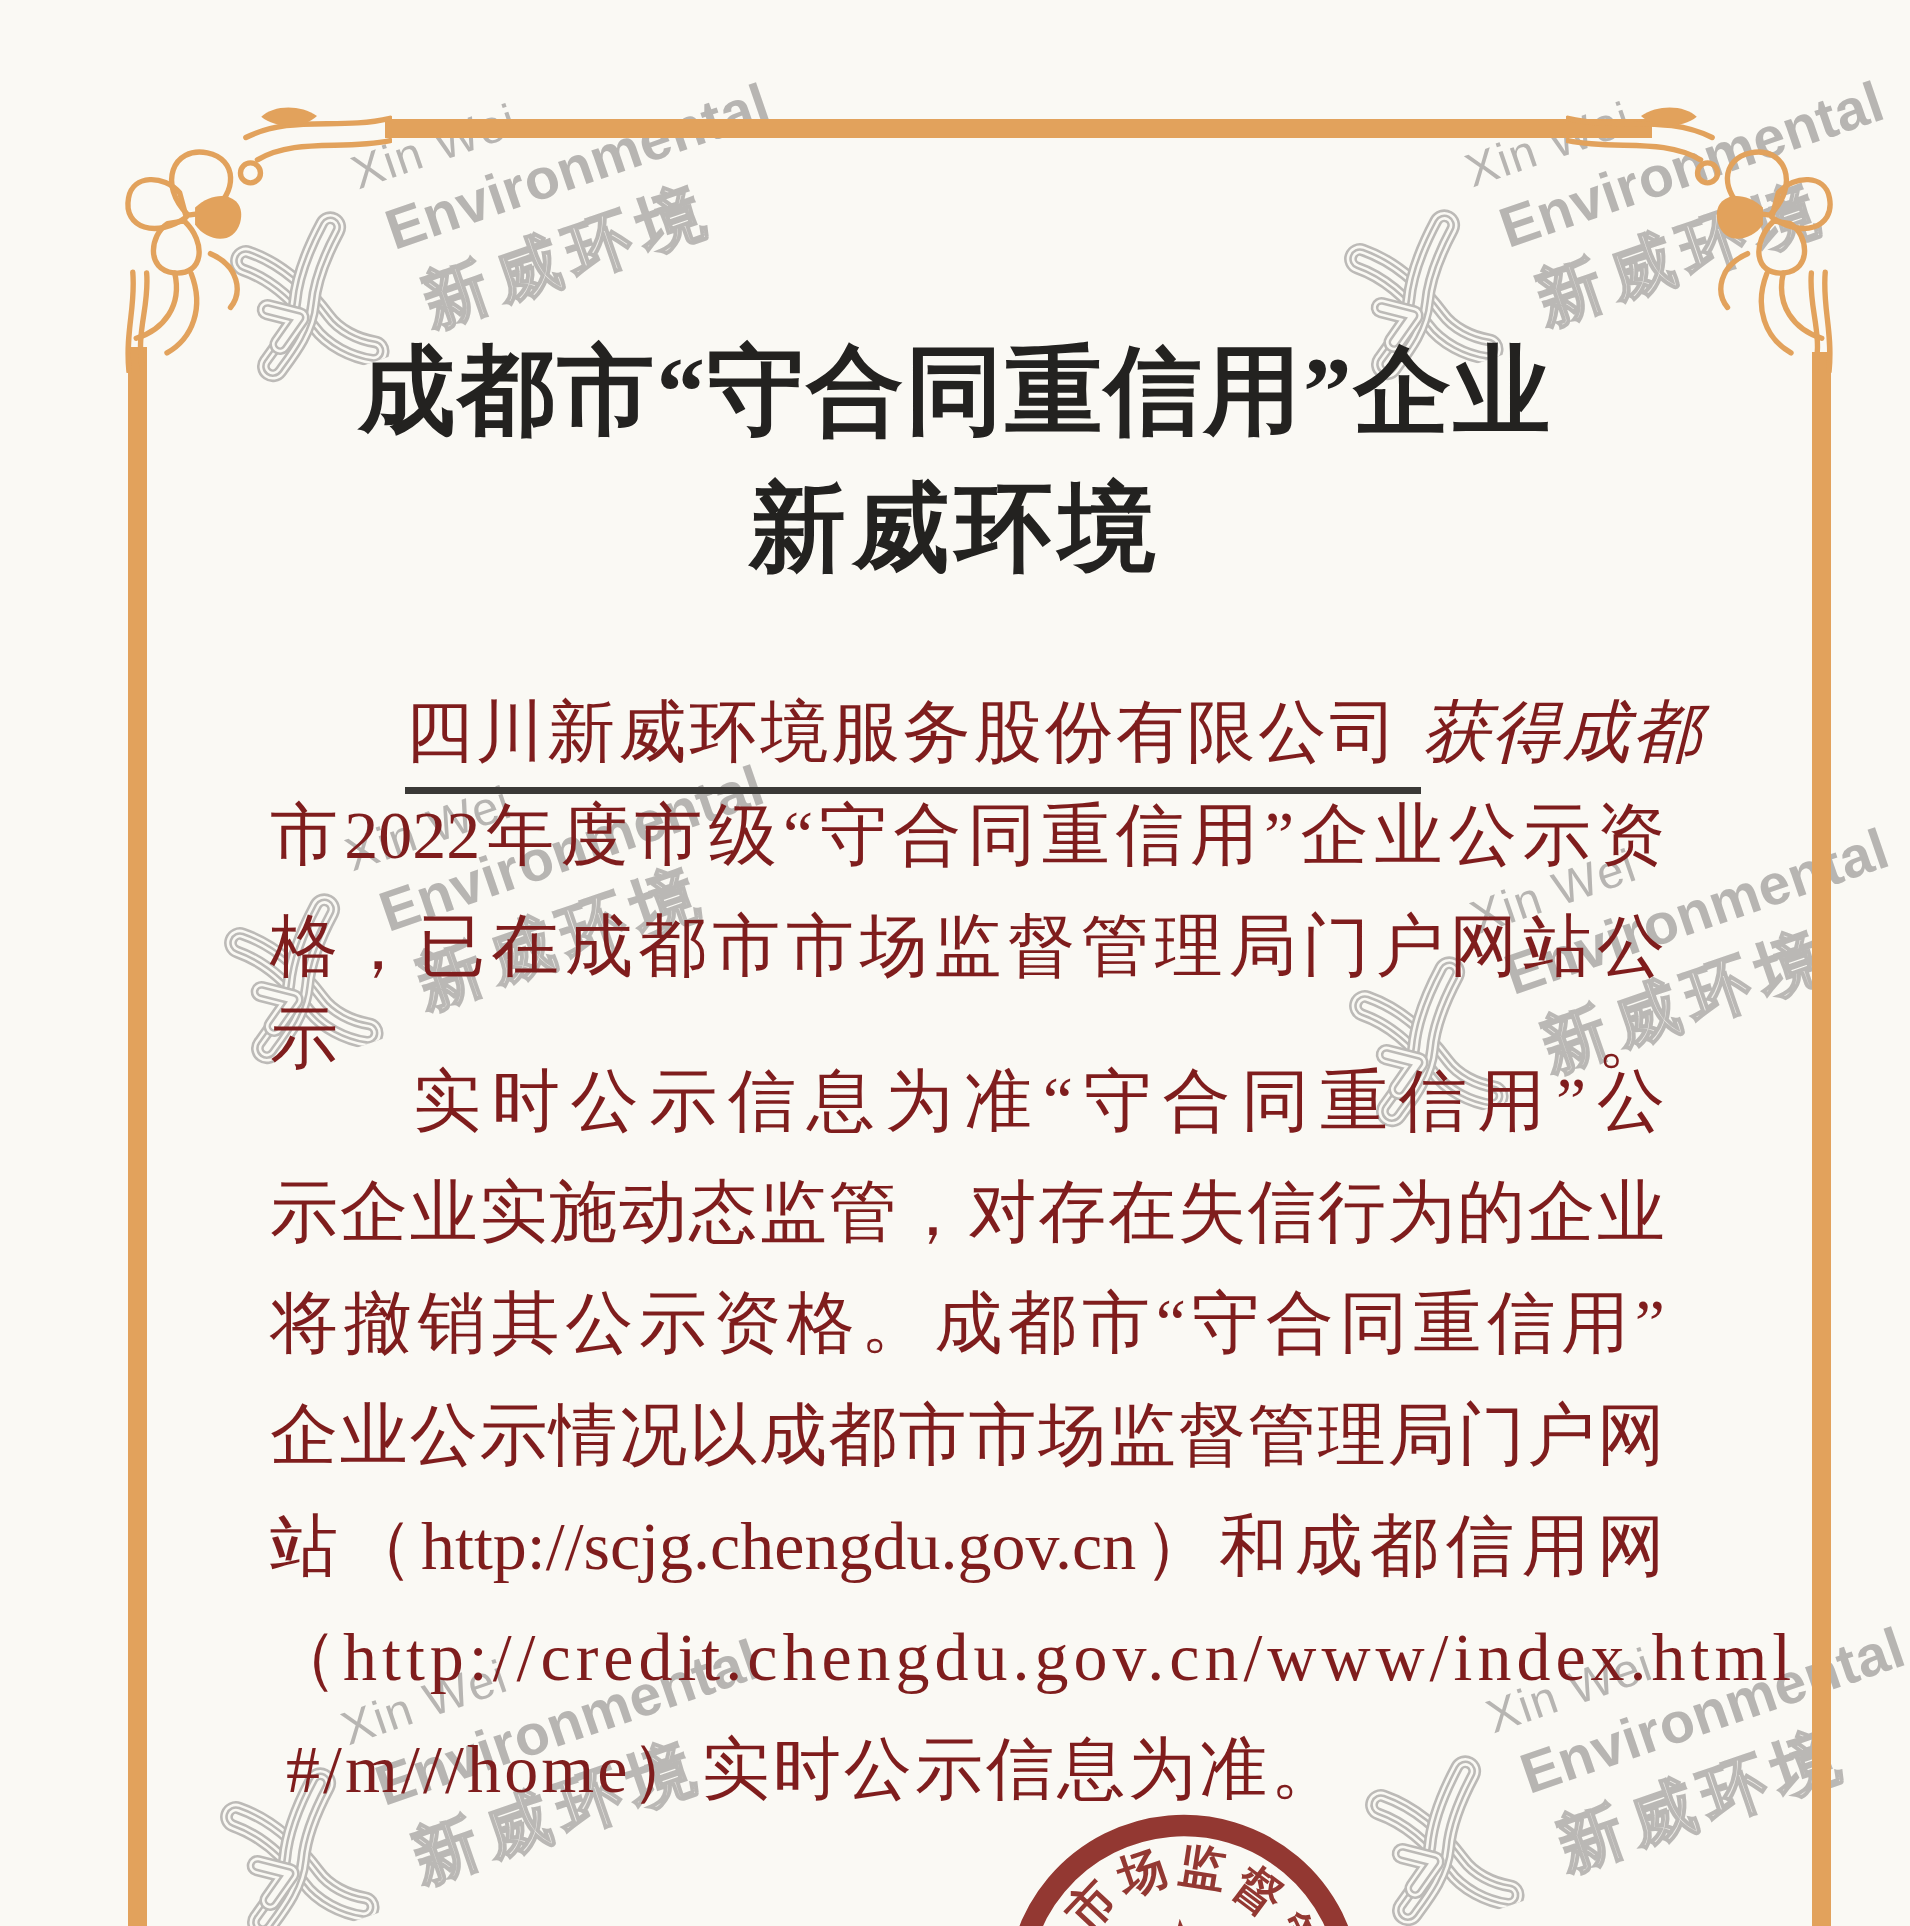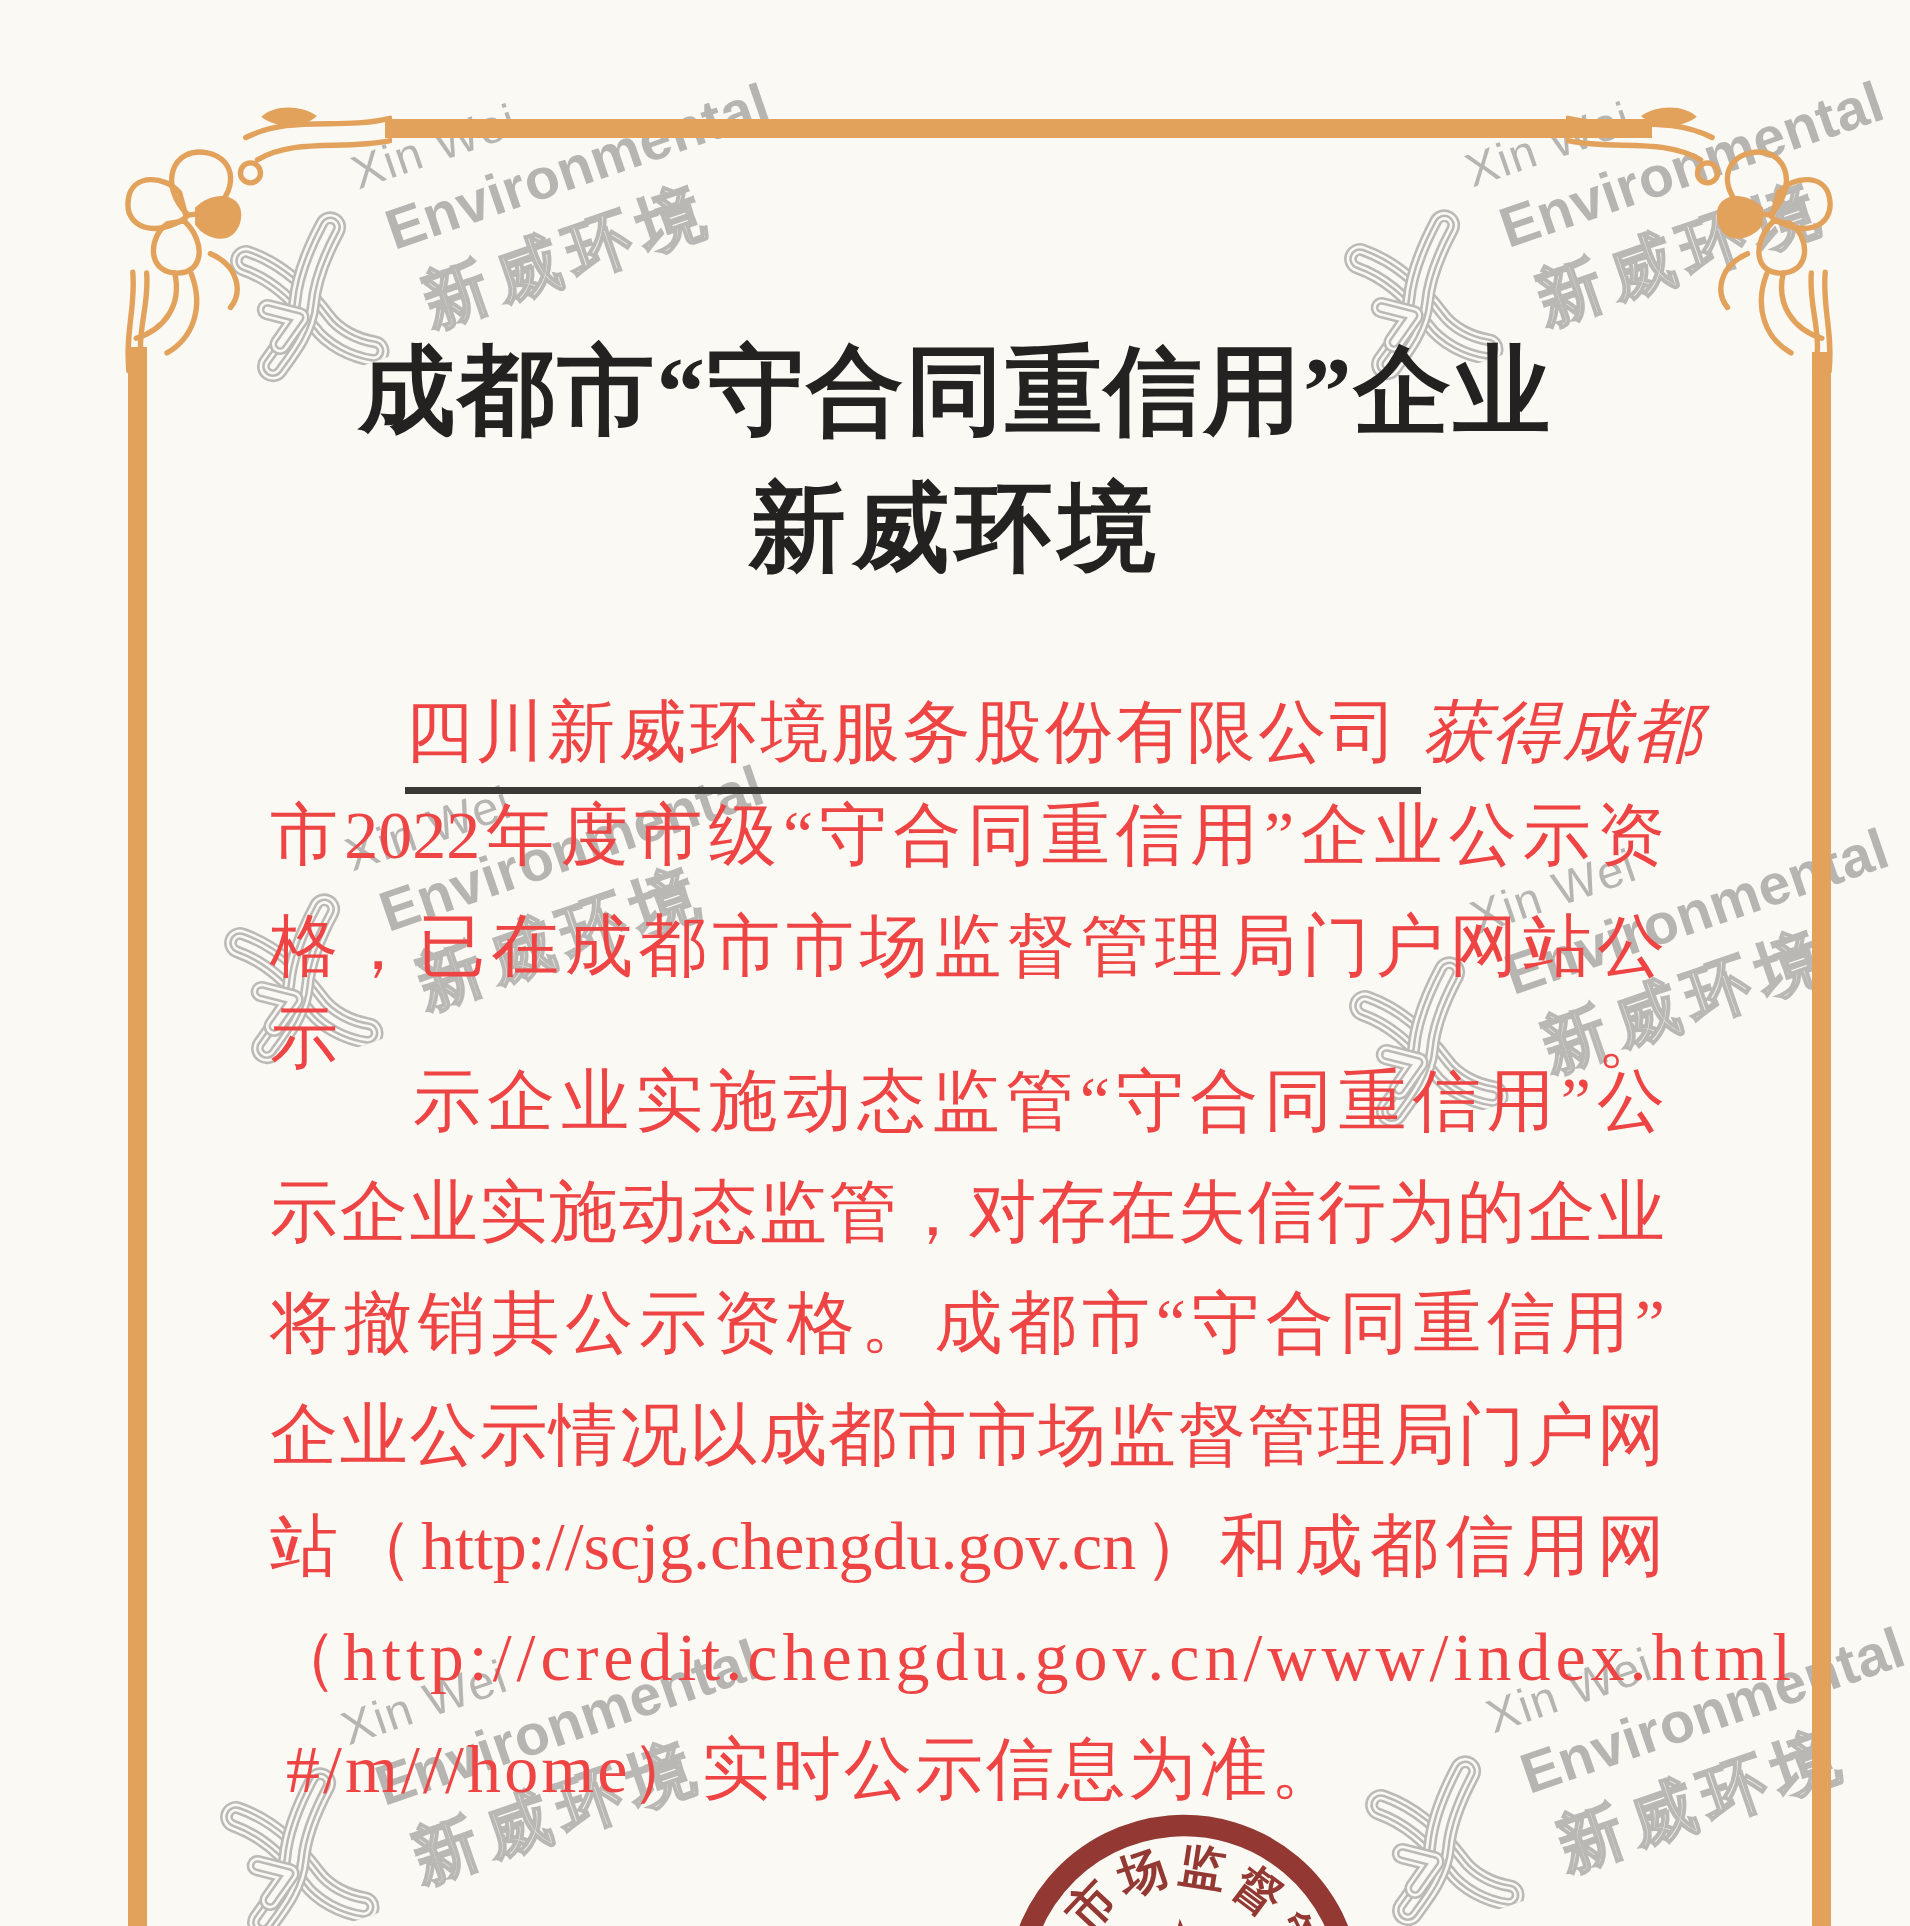--- a/index.html
+++ b/index.html
@@ -26,21 +26,21 @@
   .wm-l1{font-family:"Liberation Sans","DejaVu Sans",sans-serif;font-size:47px;letter-spacing:1.5px;}
   .wm-l2{font-family:"Liberation Sans","DejaVu Sans",sans-serif;font-weight:700;font-size:57px;margin-top:4.6px;margin-left:14px;letter-spacing:0.4px;}
   .wm-l3{font-family:"Liberation Sans","DejaVu Sans",sans-serif;font-weight:700;font-size:65px;margin-top:5.4px;margin-left:25px;letter-spacing:10.8px;
          color:rgba(186,184,181,0.18);-webkit-text-stroke:1.9px #bab8b5;}
 
   
   .title{position:absolute;left:0;width:1911px;text-align:center;color:#232220;font-weight:700;}
   .title1{top:327px;font-size:97px;letter-spacing:2.3px;}
   .title2{top:464px;font-size:97px;letter-spacing:6.2px;}
 
-  .body-line{position:absolute;left:270px;width:1395px;height:92px;font-size:68px;line-height:92px;color:#ef4444;
+  .body-line{position:absolute;left:270px;width:1395px;height:92px;font-size:68px;line-height:92px;color:#7f1d1d;
              text-align:justify;text-align-last:justify;}
   .no-just{text-align:left;text-align-last:left;}
   .line1{display:flex;align-items:baseline;}
   .spacer{flex:0 0 135px;}
   .company{border-bottom:7px solid #3a3936;padding-bottom:8.5px;padding-right:21px;letter-spacing:3.1px;white-space:nowrap;}
   .tail{margin-left:auto;letter-spacing:2.3px;white-space:nowrap;font-style:italic;}
   .indent{text-indent:143px;}
   .ls-url{letter-spacing:5px;}
   .ls-sm{letter-spacing:3.1px;margin-left:16px;}
 
@@ -264,21 +264,21 @@
   <div class="title title1">成都市“守合同重信用”企业</div>
   <div class="title title2">新威环境</div>
 
   <div class="body-line line1 no-just" style="top:686px;">
     <span class="spacer"></span>
       <span class="company">四川新威环境服务股份有限公司</span>
       <span class="tail">获得成都</span>
   </div>
   <div class="body-line" style="top:789px;">市2022年度市级“守合同重信用”企业公示资</div>
   <div class="body-line" style="top:900px;">格，已在成都市市场监督管理局门户网站公示。</div>
-  <div class="body-line indent" style="top:1055px;">示企业实施动态监管“守合同重信用”公</div>
+  <div class="body-line indent" style="top:1055px;">实时公示信息为准“守合同重信用”公</div>
   <div class="body-line" style="top:1277px;">将撤销其公示资格。成都市“守合同重信用”</div>
   <div class="body-line" style="top:1166px;">示企业实施动态监管，对存在失信行为的企业</div>
   <div class="body-line" style="top:1389px;">企业公示情况以成都市市场监督管理局门户网</div>
   <div class="body-line" style="top:1500px;">站（http://scjg.chengdu.gov.cn）和成都信用网</div>
   <div class="body-line ls-url" style="top:1611px;">（http://credit.chengdu.gov.cn/www/index.html</div>
   <div class="body-line no-just ls-sm" style="top:1723px;">#/m///home）实时公示信息为准。</div>
 
   <svg class="seal" viewBox="0 0 940 940">
     <circle class="ring" cx="472" cy="470" r="432"></circle>
     <polygon class="star" points="478,280 517,398 642,399 542,473 579,591 478,519 377,591 414,473 314,399 439,398"></polygon>

